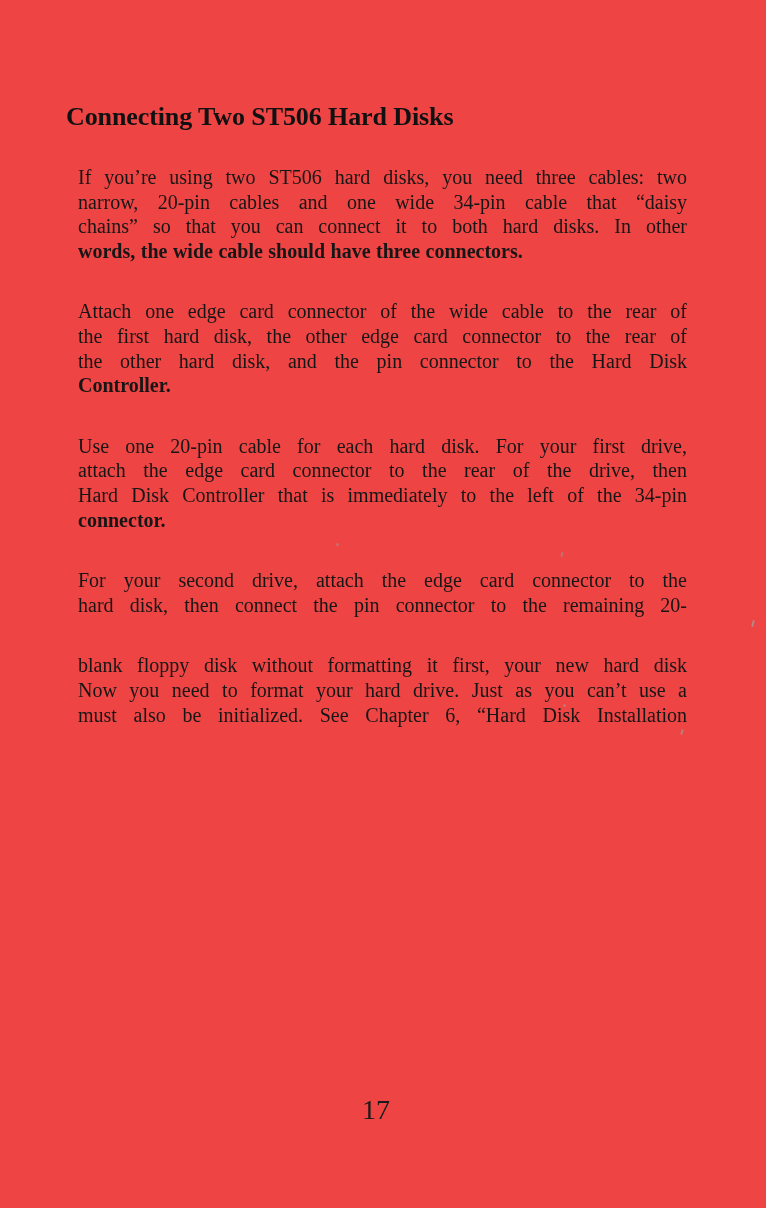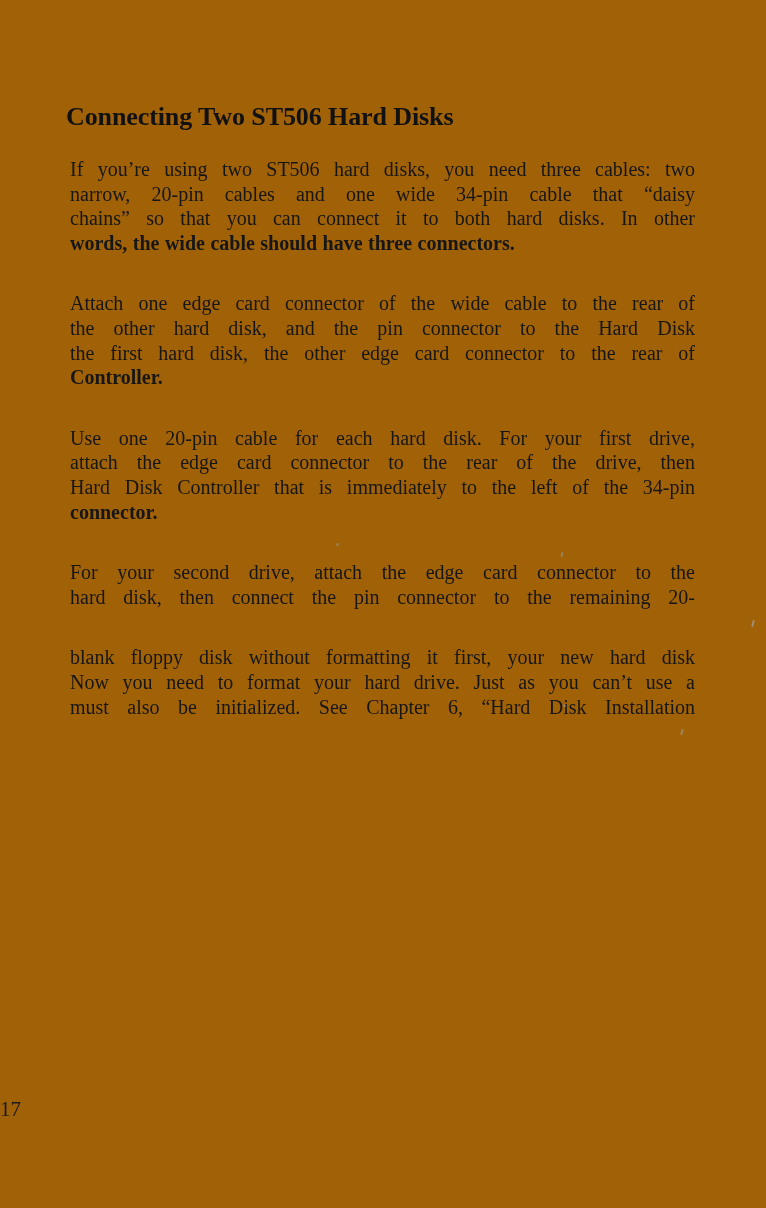--- a/index.html
+++ b/index.html
@@ -4,21 +4,21 @@
 <style>
   html, body {
     margin: 0;
     padding: 0;
     background: #ffffff;
   }
   .page {
     position: relative;
     width: 766px;
     height: 1208px;
-    background: #a16207;
+    background: #ef4444;
     overflow: hidden;
     font-family: "Liberation Serif", serif;
     color: #161616;
   }
   .title {
     position: absolute;
     left: 66px;
     top: 102px;
     margin: 0;
     font-size: 26px;
@@ -27,41 +27,41 @@
     letter-spacing: -0.1px;
     color: #111111;
     white-space: nowrap;
   }
   .body {
     position: absolute;
     left: 66px;
     top: 153px;
     width: 633px;
   }
-  .para { margin: 4px; }
+  .para { margin: 12px; }
   .para + .para { margin-top: 36px; }
   .line {
     font-size: 20px;
     line-height: 24.6px;
     text-align: justify;
     text-align-last: justify;
     word-spacing: 0.5px;
     color: #161616;
   }
   .line.last {
     text-align-last: left;
     font-weight: bold;
   }
   .pageno {
     position: absolute;
     left: 0;
     right: 14px;
     top: 1097px;
-    text-align: left;
-    font-size: 21px;
+    text-align: center;
+    font-size: 28px;
     line-height: 25px;
     color: #1a1a1a;
   }
   .speck {
     position: absolute;
     background: #9f9f9f;
     border-radius: 1px;
   }
   .speck-1 { left: 752px; top: 620px; width: 2px; height: 7px; transform: rotate(14deg); opacity: .75; }
   .speck-2 { left: 563px; top: 704px; width: 3px; height: 3px; border-radius: 50%; opacity: .55; }
@@ -76,22 +76,22 @@
   <h1 class="title">Connecting Two ST506 Hard Disks</h1>
   <main class="body">
       <div class="para">
         <div class="line">If you’re using two ST506 hard disks, you need three cables: two</div>
         <div class="line">narrow, 20-pin cables and one wide 34-pin cable that “daisy</div>
         <div class="line">chains” so that you can connect it to both hard disks. In other</div>
         <div class="line last">words, the wide cable should have three connectors.</div>
       </div>
       <div class="para">
         <div class="line">Attach one edge card connector of the wide cable to the rear of</div>
+        <div class="line">the first hard disk, the other edge card connector to the rear of</div>
         <div class="line">the other hard disk, and the pin connector to the Hard Disk</div>
-        <div class="line">the first hard disk, the other edge card connector to the rear of</div>
         <div class="line last">Controller.</div>
       </div>
       <div class="para">
         <div class="line">Use one 20-pin cable for each hard disk. For your first drive,</div>
         <div class="line">attach the edge card connector to the rear of the drive, then</div>
         <div class="line">Hard Disk Controller that is immediately to the left of the 34-pin</div>
         <div class="line last">connector.</div>
       </div>
       <div class="para">
         <div class="line">For your second drive, attach the edge card connector to the</div>

